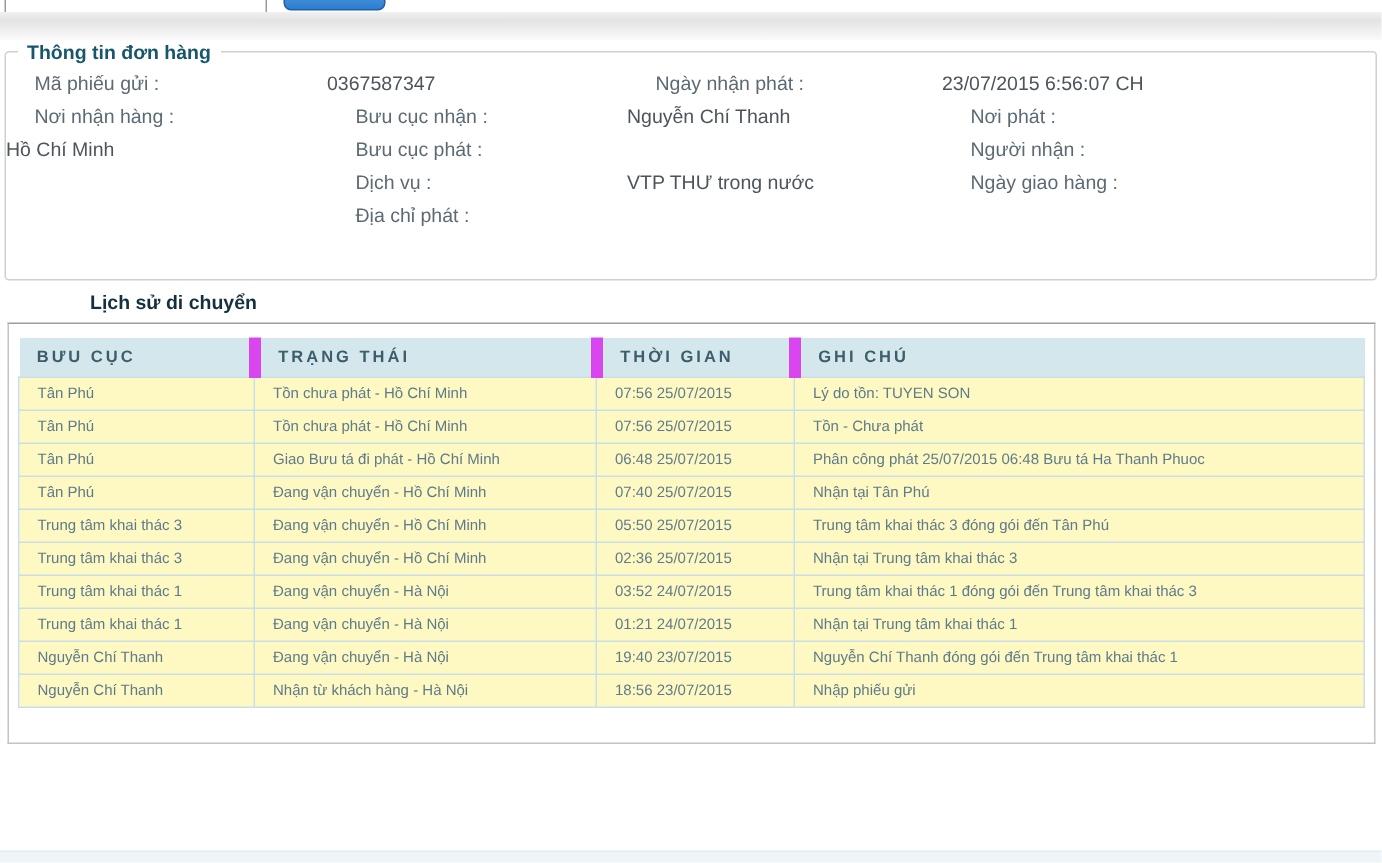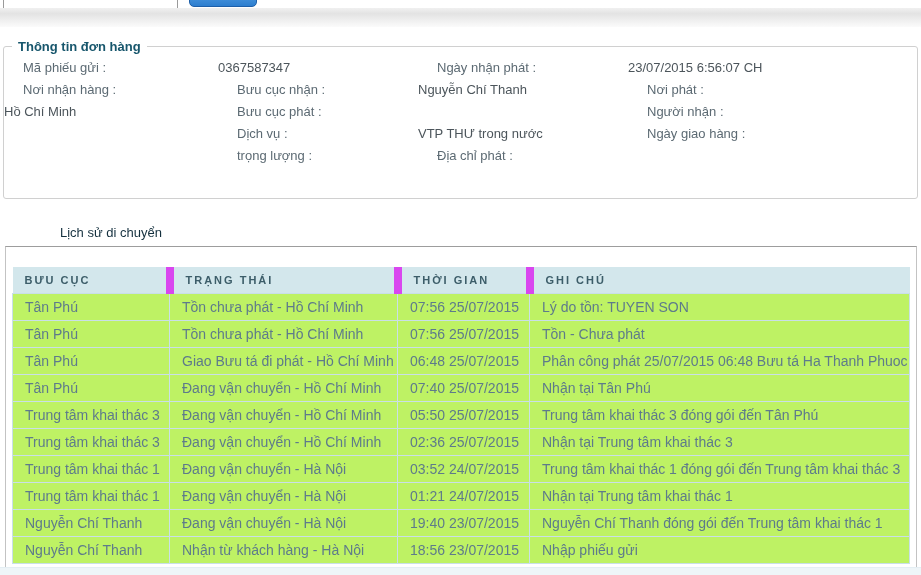--- a/index.html
+++ b/index.html
@@ -30,52 +30,52 @@
     background:linear-gradient(180deg,#6ab2ee 0%,var(--accent_button) 100%);
     color:#fff;font-size:12px;
   }
   .band{
     position:absolute;top:8px;left:0;width:100%;height:19px;
     background:linear-gradient(180deg,#f0f0f0 0%,#e3e3e3 30%,#fbfbfb 100%);
   }
   .content{position:absolute;top:27px;left:0;width:100%;}
 
   fieldset.order-info{
-    margin:12px 3px;border:1px solid #d0d0d0;border-radius:3px;
+    margin:0 3px;border:1px solid #d0d0d0;border-radius:3px;
     padding:3px 0 9px 0;
   }
   fieldset.order-info legend{
     font-size:13px;font-weight:bold;color:var(--legend_color);
     margin-left:8px;padding:0 6px;
   }
   .info-grid{display:grid;grid-template-columns:214px 200px 210px 1fr;}
   .info-grid > div{height:22px;line-height:22px;font-size:13px;white-space:nowrap;overflow:hidden;}
   .info-label{color:#5c6a73;padding-left:19px;}
   .info-value{color:#4c555b;}
 
   .history-title{
-    margin:26px 0 6px 12px;font-size:13px;font-weight:normal;color:var(--heading_color);padding-left:48px;
+    margin:7px 0 6px 12px;font-size:13px;font-weight:bold;color:var(--heading_color);padding-left:48px;
   }
   .history-panel{
     margin:0 4px 0 5px;border:1px solid #c3c3c3;border-top-color:#9d9d9d;
-    padding:20px 6px 23px 6px;background:#fff;
+    padding:9px 6px 23px 6px;background:#fff;
   }
   table.history{border-collapse:collapse;width:100%;table-layout:fixed;}
   table.history th{
     background:var(--header_bg);color:var(--header_text);
     font-size:11px;font-weight:bold;letter-spacing:2px;text-align:left;
     padding:7px 6px 7px 12px;white-space:nowrap;overflow:hidden;
     border-left:8px solid #d946ef;
   }
   table.history th:first-child{border-left:none;}
   table.history td{
     border:1px solid var(--table_border);
-    font-size:14px;color:var(--row_text);
+    font-size:10px;color:var(--row_text);
     padding:5px 8px 5px 12px;white-space:nowrap;overflow:hidden;
-    background:#bef264;
+    background:#fef9c3;
   }
   .footer-strip{
     position:absolute;left:0;bottom:0;width:100%;height:8px;
     background:var(--footer_bg);border-top:1px solid #e4eef3;
   }
 </style>
 </head>
 <body>
 
 <input class="search-input" type="text" value="" style="">
@@ -98,21 +98,20 @@
         <div class="info-label">Nơi phát :</div>
         <div class="info-value">Hồ Chí Minh</div>
         <div class="info-label">Bưu cục phát :</div>
         <div class="info-value"></div>
         <div class="info-label">Người nhận :</div>
         <div class="info-value"></div>
         <div class="info-label">Dịch vụ :</div>
         <div class="info-value">VTP THƯ trong nước</div>
         <div class="info-label">Ngày giao hàng :</div>
         <div class="info-value"></div>
-        <div class="info-label">trọng lượng :</div>
         <div class="info-label">Địa chỉ phát :</div>
         <div class="info-value"></div>
         <div class="info-label"></div>
         <div class="info-value"></div>
       </div>
   </fieldset>
 
   <div class="history-title">Lịch sử di chuyển</div>
 
   <div class="history-panel">

